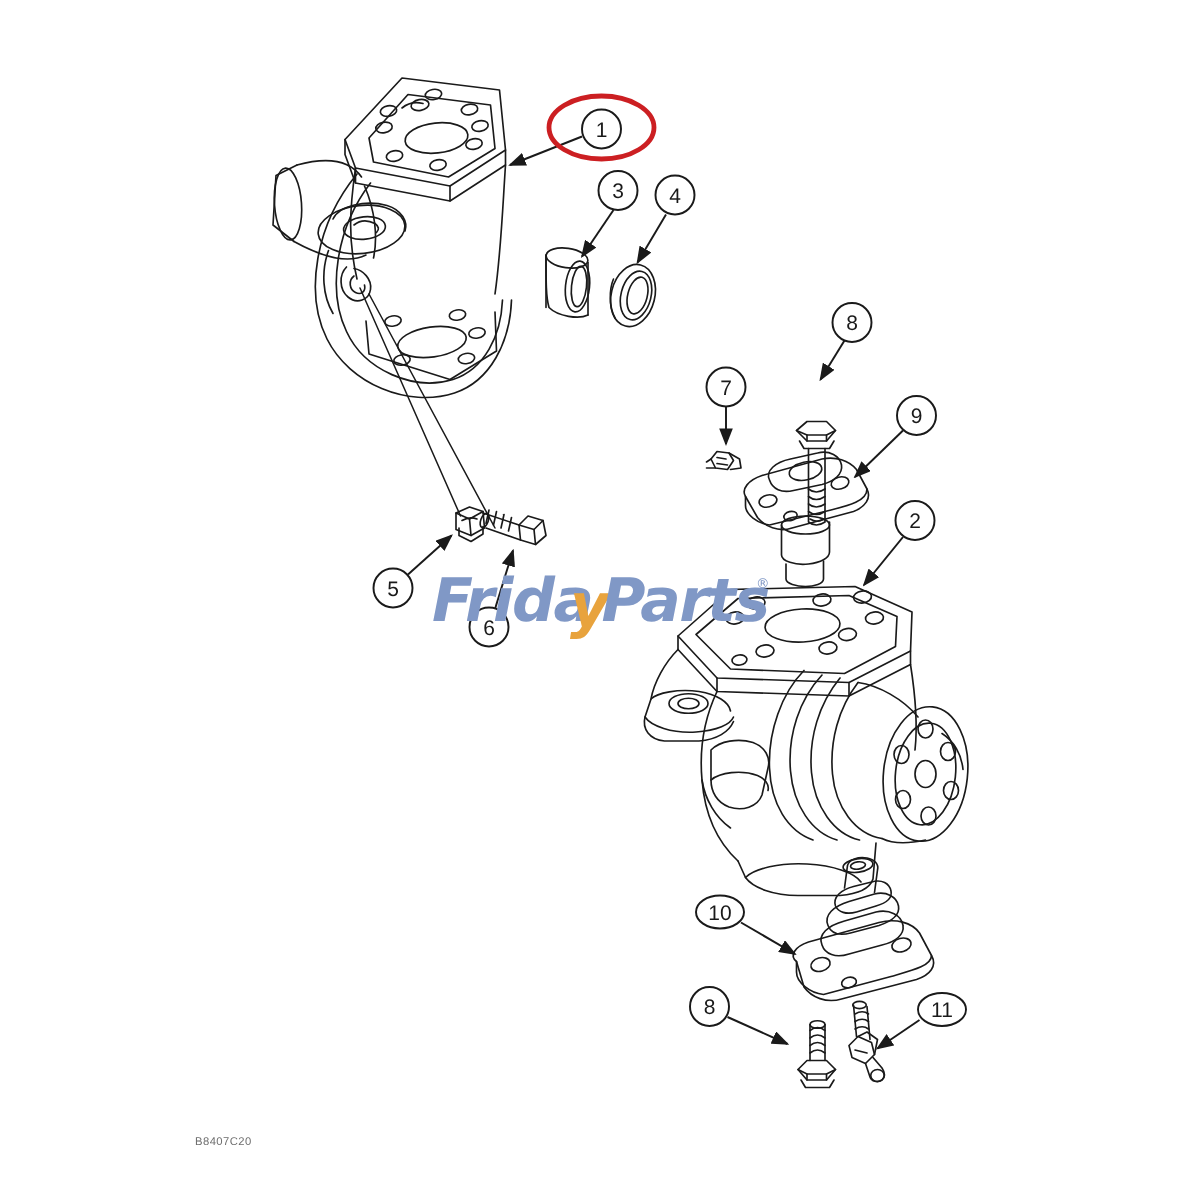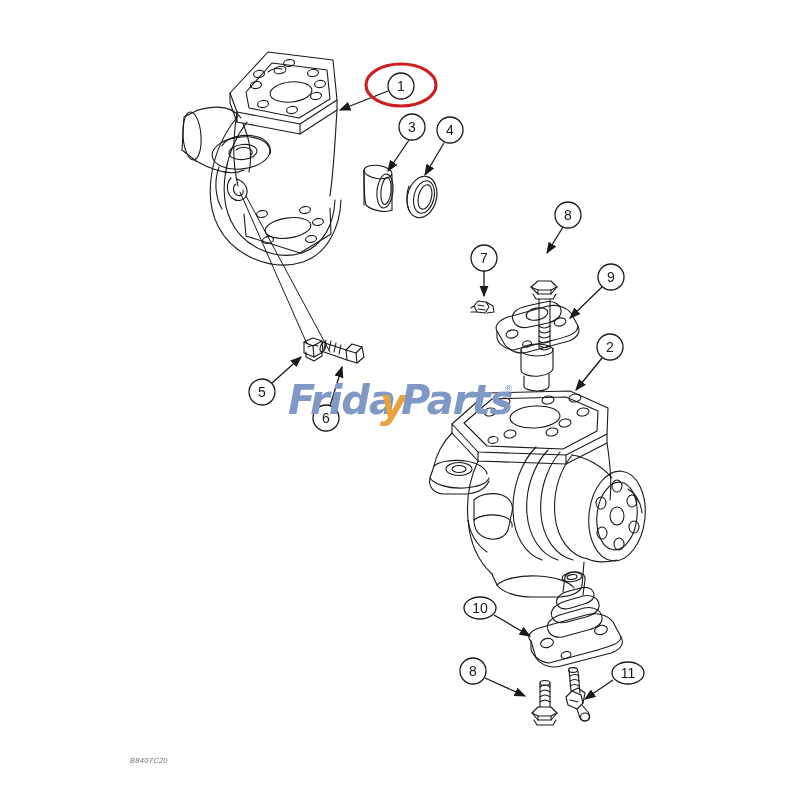--- a/index.html
+++ b/index.html
@@ -26,21 +26,20 @@
   }
   .drawing-number {
     position: absolute;
     left: 130px;
     top: 756px;
     font-family: "Liberation Sans", sans-serif;
     font-size: 7.5px;
     letter-spacing: 0.3px;
     color: #6e6e6e;
     white-space: nowrap;
-    font-style: italic;
   }
   
   #watermark {
     position: absolute;
     left: 288px;
     top: 376px;
     width: 230px;
     height: 52px;
     pointer-events: none;
   }

